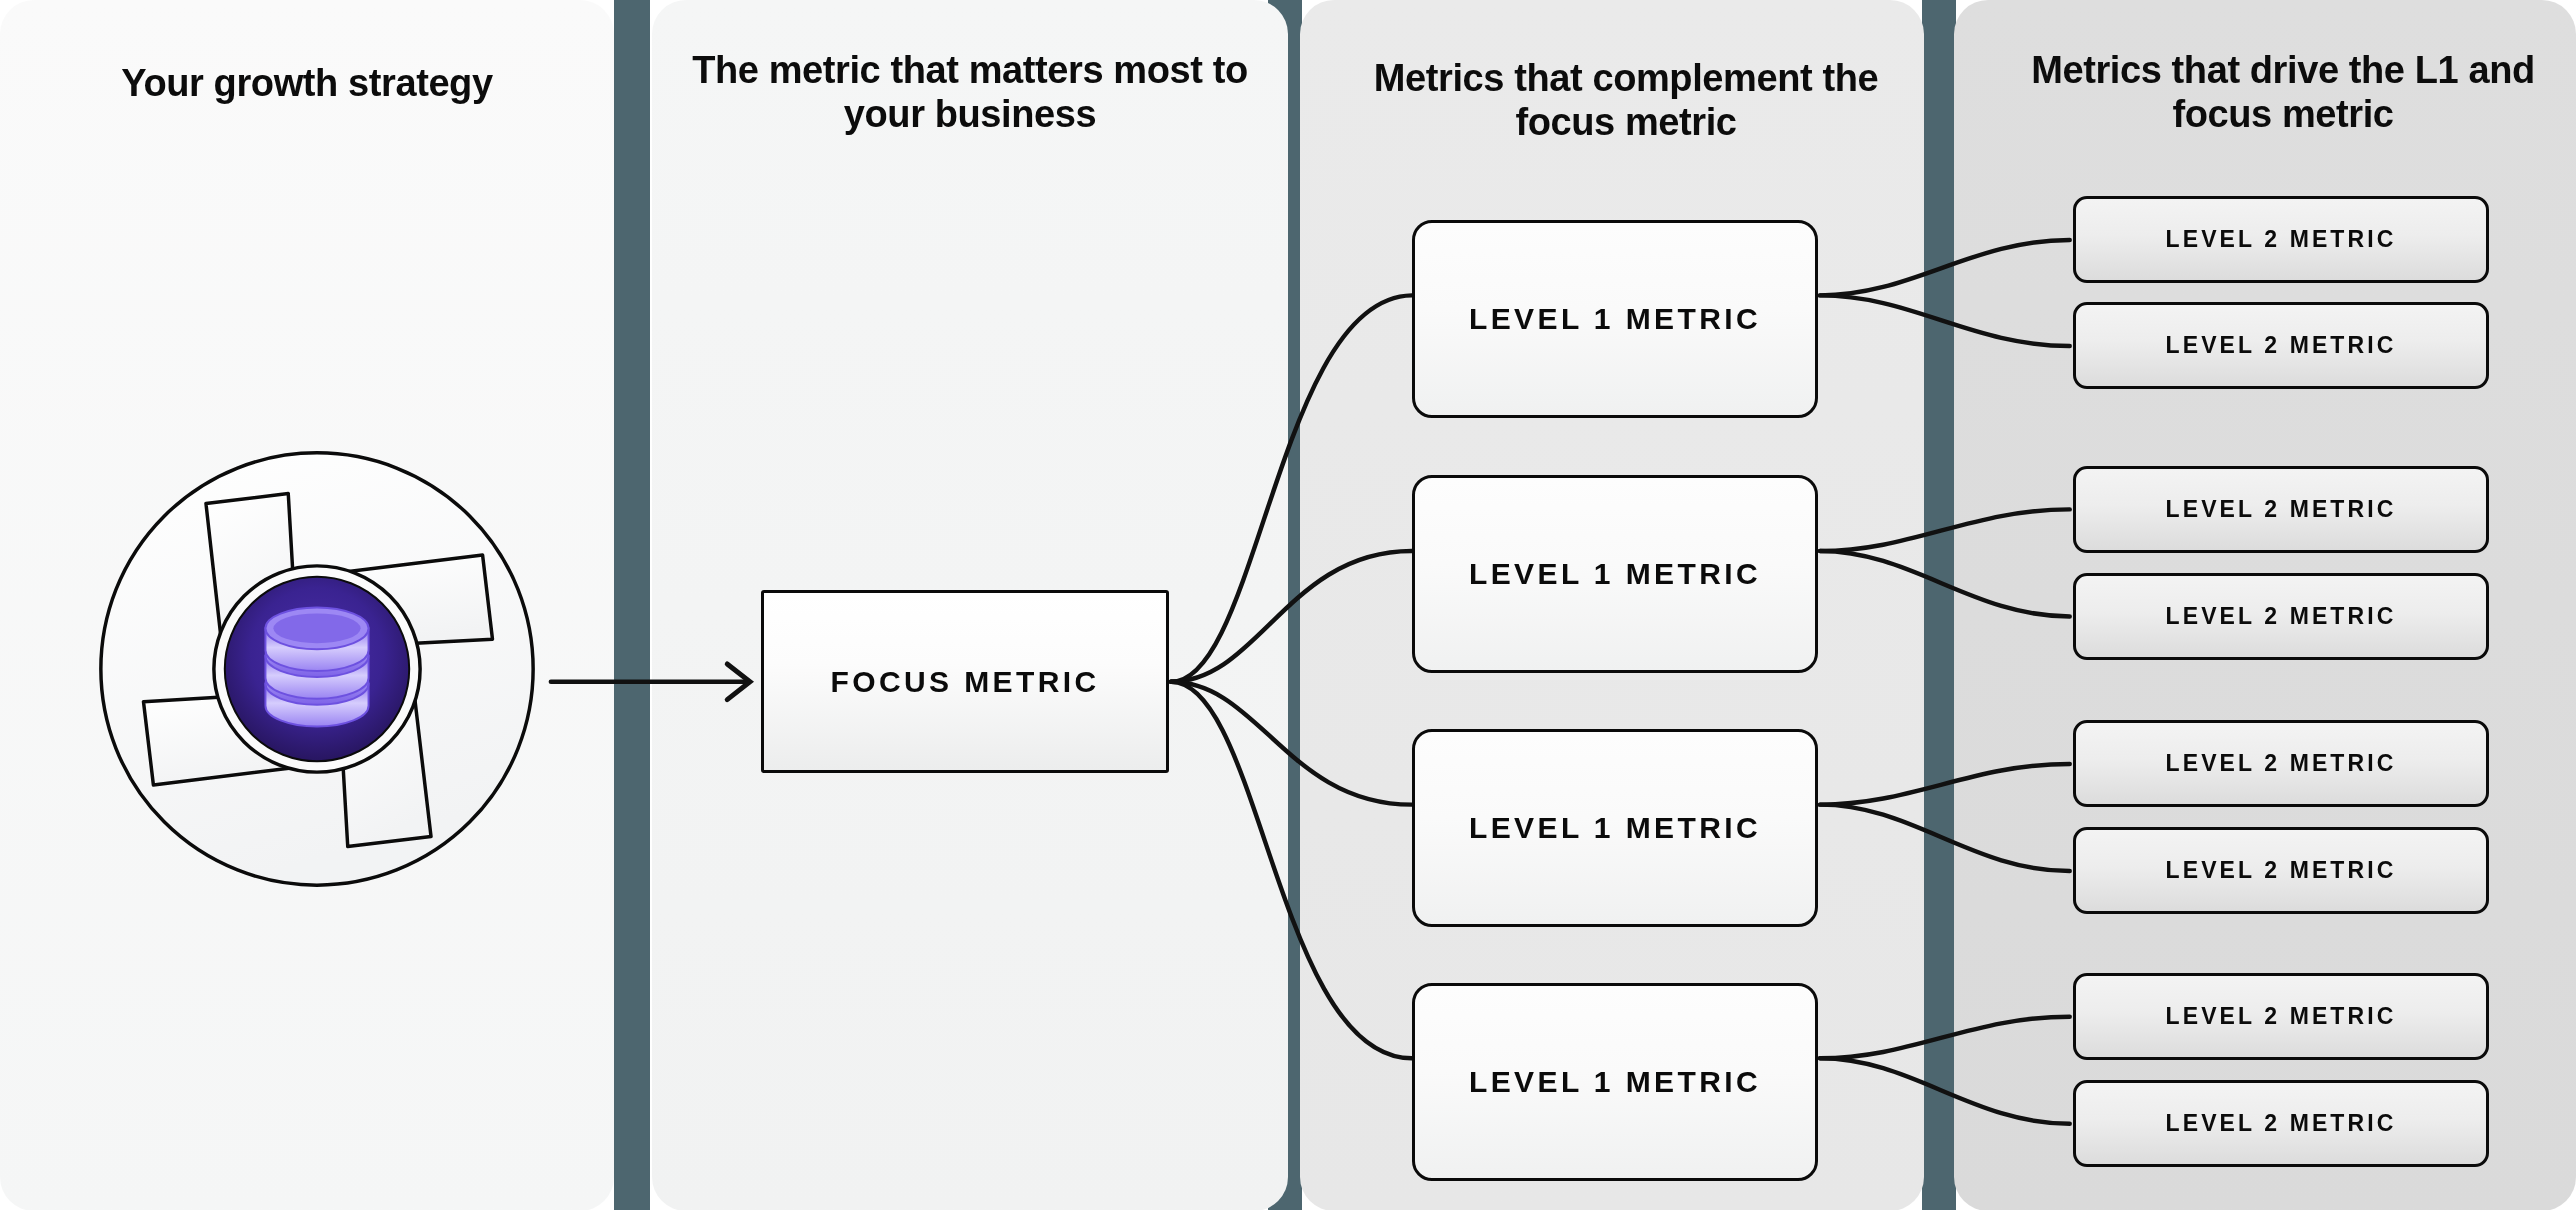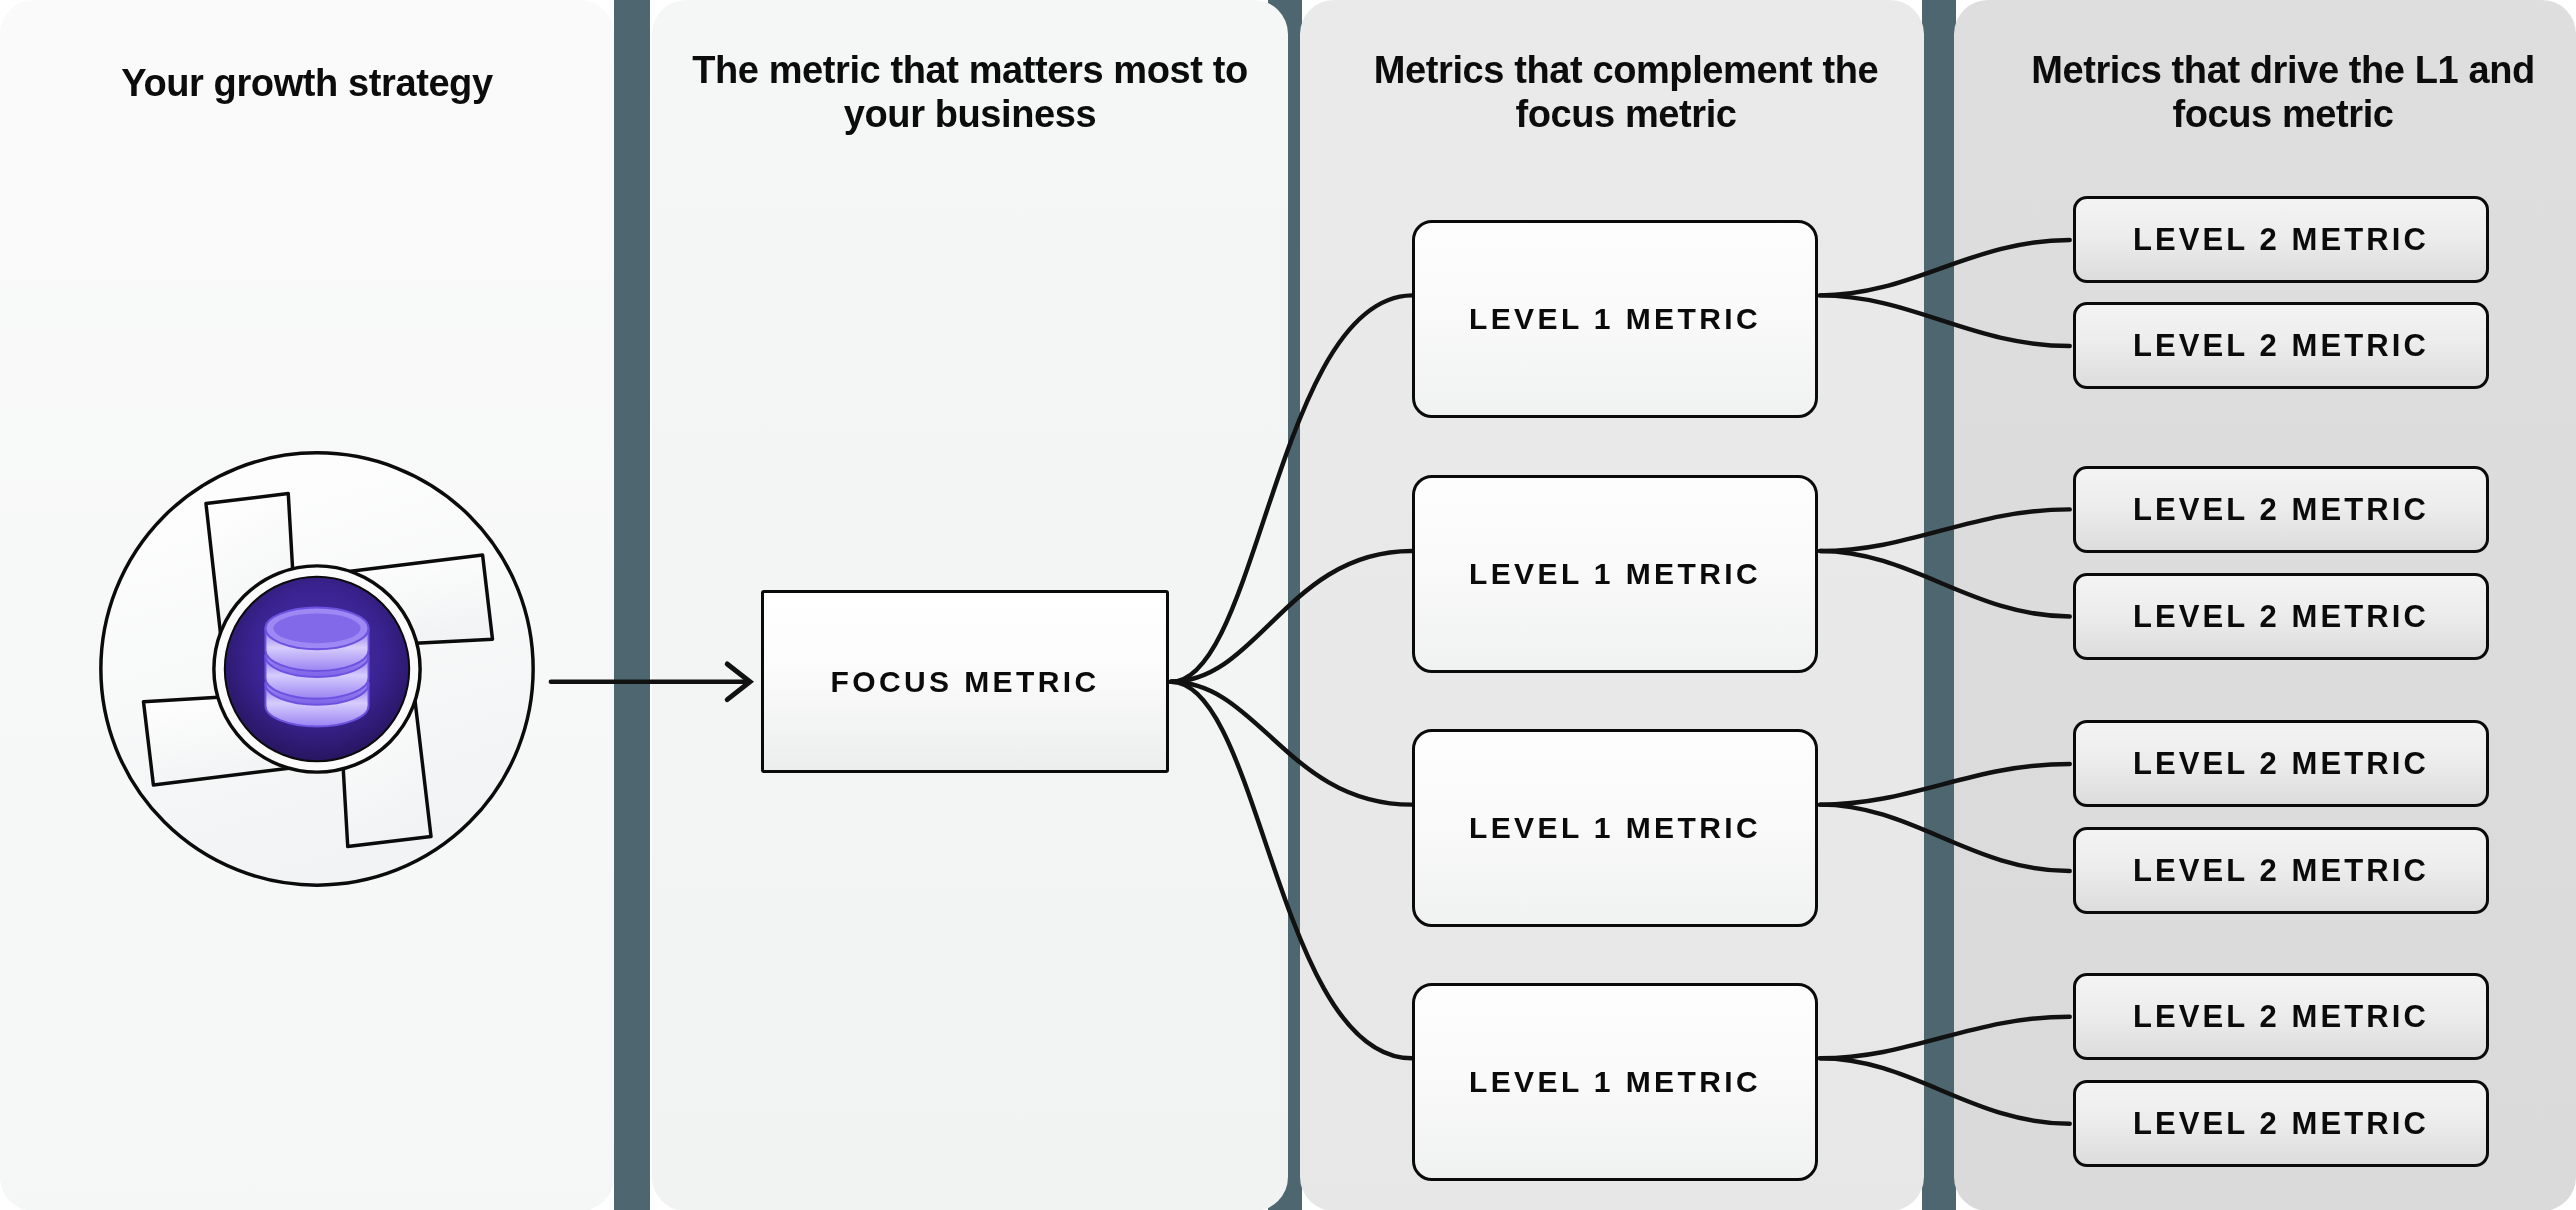--- a/index.html
+++ b/index.html
@@ -18,21 +18,21 @@
      font-size:38px;font-weight:700;color:#0c0c0c;line-height:1.17;
      letter-spacing:-0.4px;padding:0 26px;box-sizing:border-box;
   }
   #panel1{left:0;   width:614px; background:linear-gradient(180deg,#fafafa 0%,#f5f6f6 100%);}
   #panel2{left:652px;width:636px; background:linear-gradient(180deg,#f5f6f6 0%,#f1f2f2 100%);}
   #panel3{left:1300px;width:624px;background:linear-gradient(180deg,#eaeaea 0%,#e7e7e7 100%);}
   #panel4{left:1954px;width:622px;background:linear-gradient(180deg,#dedede 0%,#dadada 100%);}
 
   #panel1 .ptitle{top:61px;}
   #panel2 .ptitle{top:48px;}
-  #panel3 .ptitle{top:48px;margin-left:28px;}
+  #panel3 .ptitle{top:56px;margin-left:28px;}
   #panel4 .ptitle{top:48px;margin-left:36px;}
 
   
   #links{position:absolute;left:0;top:0;width:2576px;height:1211px;pointer-events:none;}
 
   
   .node{position:absolute;box-sizing:border-box;border:3px solid #0a0a0a;
         display:flex;align-items:center;justify-content:center;text-align:center;
         color:#0b0b0b;font-weight:700;}
   .node span{display:block;}
@@ -44,21 +44,21 @@
   .l1{left:1412px;width:406px;height:198px;border-radius:20px;
       background:linear-gradient(180deg,#fdfdfd 0%,#fafafa 45%,#f0f1f1 100%);
       font-size:30px;letter-spacing:3.4px;margin-top:24px;}
   .l1-0{top:196px;}
   .l1-1{top:451px;}
   .l1-2{top:705px;}
   .l1-3{top:959px;}
 
   .l2{left:2073px;width:416px;height:87px;border-radius:14px;
       background:linear-gradient(180deg,#f3f3f3 0%,#ededed 45%,#dcdcdc 100%);
-      font-size:31px;letter-spacing:3.1px;}
+      font-size:23px;letter-spacing:3.1px;}
   .l2-0{top:196px;} .l2-1{top:302px;}
   .l2-2{top:466px;} .l2-3{top:573px;}
   .l2-4{top:720px;} .l2-5{top:827px;}
   .l2-6{top:973px;} .l2-7{top:1080px;}
 
   
   #circlewrap{position:absolute;left:84px;top:436px;width:466px;height:466px;}
 </style>
 </head>
 <body>

